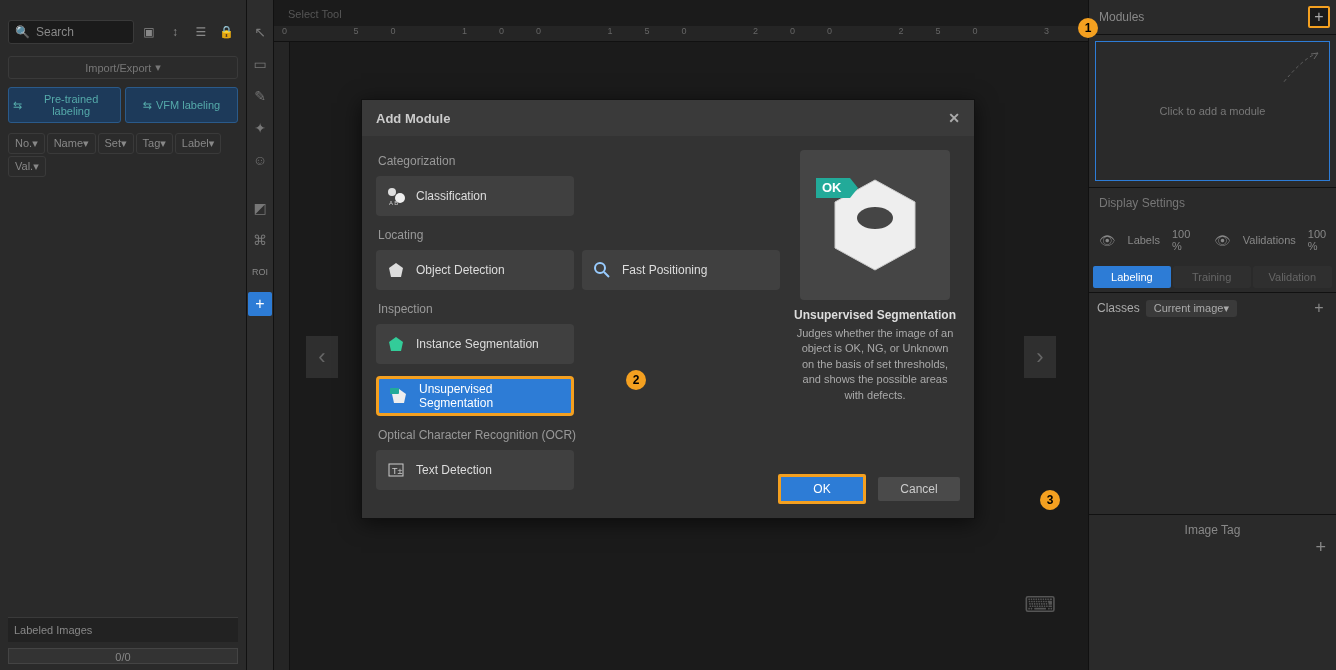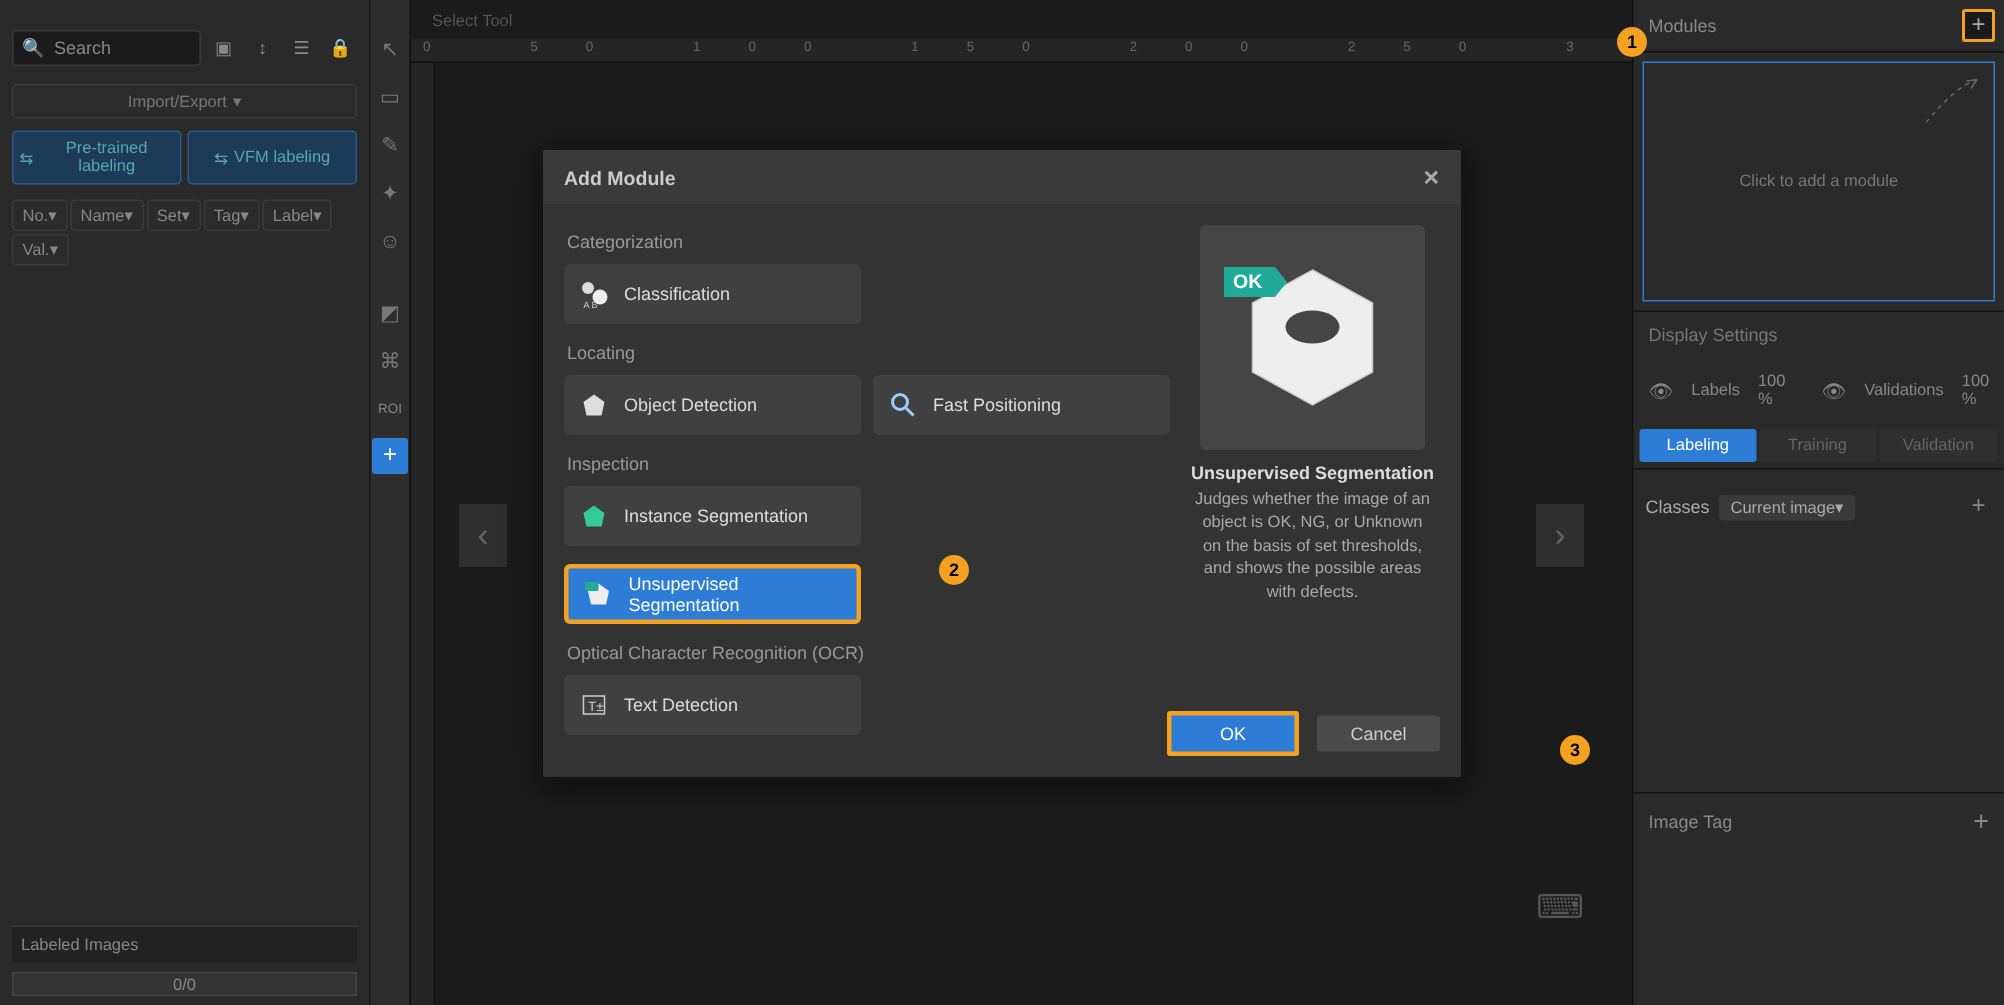--- a/index.html
+++ b/index.html
@@ -32,32 +32,32 @@
 .nav-arrow { position: absolute; top: 336px; width: 32px; height: 42px; background: #2f2f2f; color: #666; display: flex; align-items: center; justify-content: center; font-size: 22px; cursor: pointer; }
 .nav-left { left: 32px; }
 .nav-right { right: 32px; }
 .kbd-icon { position: absolute; right: 32px; bottom: 52px; color: #555; font-size: 22px; }
 
 
 .right-panel { position: absolute; right: 0; top: 0; width: 248px; height: 670px; background: #2a2a2a; border-left: 1px solid #111; }
 .rp-header { display: flex; align-items: center; justify-content: space-between; padding: 6px 6px 6px 10px; border-bottom: 1px solid #111; color: #888; font-size: 12px; }
 .add-module-btn { width: 22px; height: 22px; display: flex; align-items: center; justify-content: center; background: #1b1b1b; color: #aaa; font-size: 16px; cursor: pointer; }
 .am-hi { border: 2px solid #f4a020; border-radius: 2px; }
-.modules-drop { border: 1px solid #2d7cd6; margin: 6px; height: 160px; position: relative; display: flex; align-items: center; justify-content: center; color: #777; font-size: 11px; }
+.modules-drop { border: 1px solid #2d7cd6; margin: 6px; height: 140px; position: relative; display: flex; align-items: center; justify-content: center; color: #777; font-size: 11px; }
 .drop-arrow { position: absolute; top: 6px; right: 6px; width: 50px; height: 50px; pointer-events: none; }
 .rp-section { padding: 8px 10px; border-top: 1px solid #111; color: #777; font-size: 12px; }
 .ds-row { display: flex; align-items: center; gap: 12px; padding: 10px 10px; color: #888; font-size: 11px; }
 .ds-row span.eye { font-size: 13px; }
 .tab-row { display: flex; gap: 2px; padding: 4px 4px; }
 .tab { flex: 1; background: #2f2f2f; color: #666; text-align: center; padding: 5px 16px; font-size: 11px; cursor: pointer; border-radius: 2px; }
 .tab.active { background: #2d7cd6; color: #fff; }
-.classes-row { display: flex; align-items: center; gap: 6px; padding: 16px 8px; border-top: 1px solid #111; }
+.classes-row { display: flex; align-items: center; gap: 6px; padding: 6px 8px; border-top: 1px solid #111; }
 .classes-row .sel { background: #3a3a3a; padding: 2px 8px; border-radius: 3px; color: #aaa; font-size: 11px; }
 .classes-row .add { margin-left: auto; color: #888; font-size: 16px; width: 18px; text-align: center; cursor: pointer; }
-.image-tag-row { position: absolute; bottom: 104px; left: 0; right: 0; padding: 8px 10px; border-top: 1px solid #111; color: #888; font-size: 12px; display: flex; align-items: center; }
+.image-tag-row { position: absolute; bottom: 104px; left: 0; right: 0; padding: 8px 10px; border-top: 1px solid #111; color: #888; font-size: 12px; display: flex; align-items: center; flex-direction: column; }
 .image-tag-row .add { margin-left: auto; font-size: 18px; color: #888; cursor: pointer; }
 
 .badge-num { position: absolute; width: 20px; height: 20px; border-radius: 50%; background: #f4a020; color: #000; font-weight: bold; font-size: 12px; display: flex; align-items: center; justify-content: center; z-index: 30; }
 .badge-1 { right: 238px; top: 18px; }
 .badge-2 { left: 626px; top: 370px; }
 .badge-3 { left: 1040px; top: 490px; }
 
 
 .modal { position: absolute; left: 361px; top: 99px; width: 614px; height: 420px; background: #333333; border: 1px solid #111; box-shadow: 0 4px 20px rgba(0,0,0,0.6); z-index: 20; }
 .modal-title { display: flex; align-items: center; justify-content: space-between; padding: 10px 14px; background: #3a3a3a; color: #ccc; font-size: 13px; font-weight: bold; }

